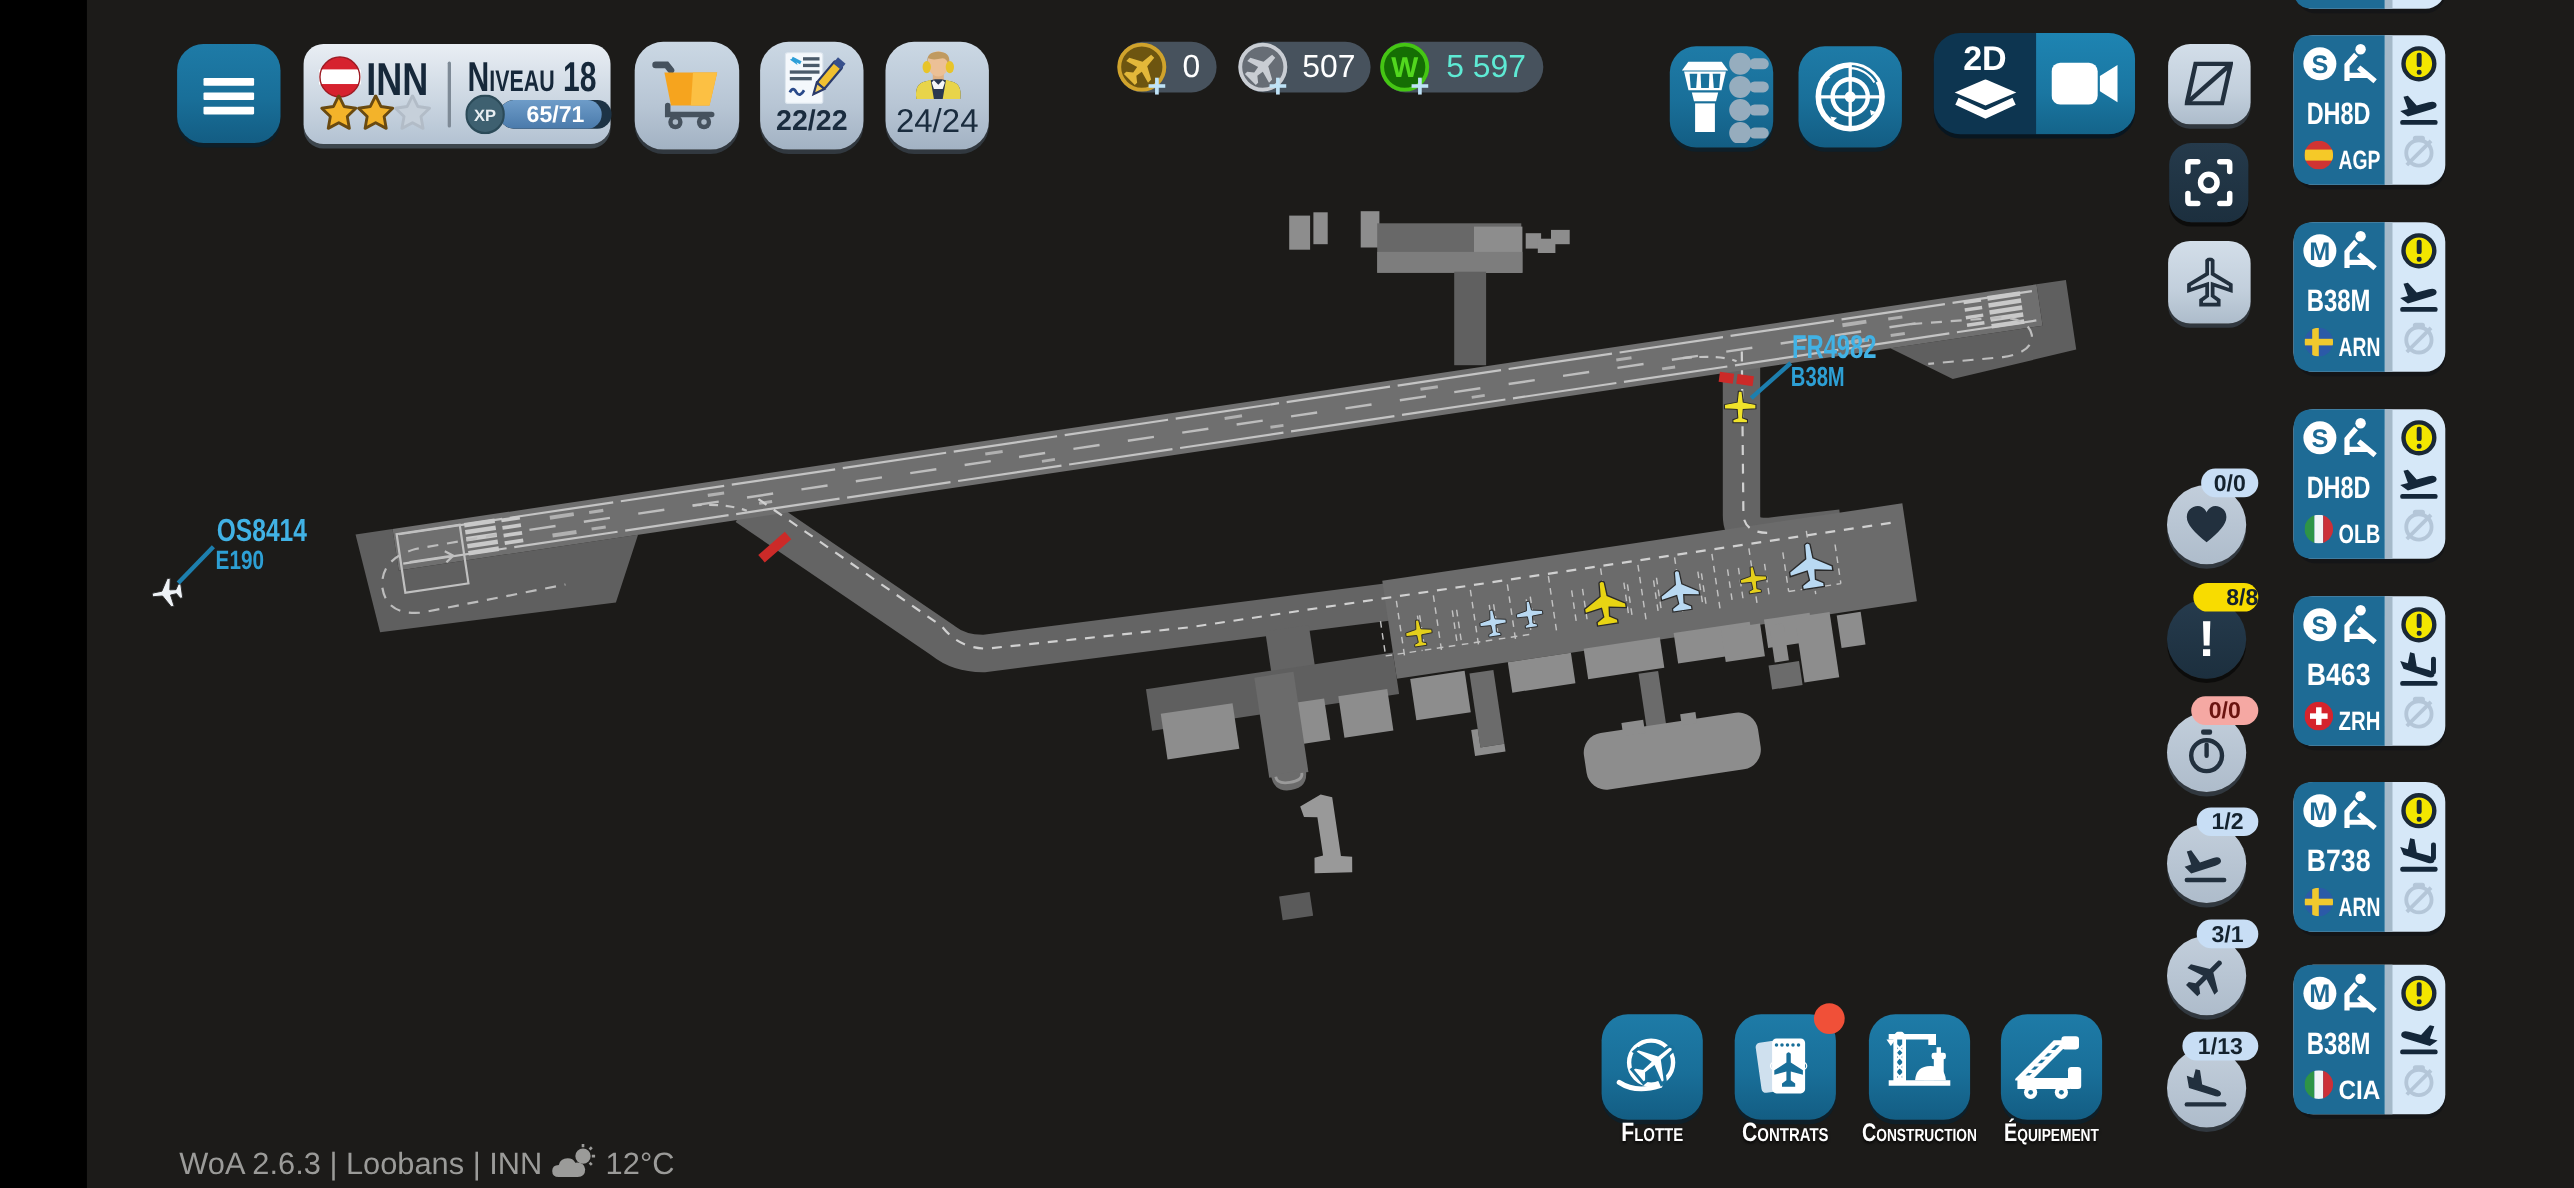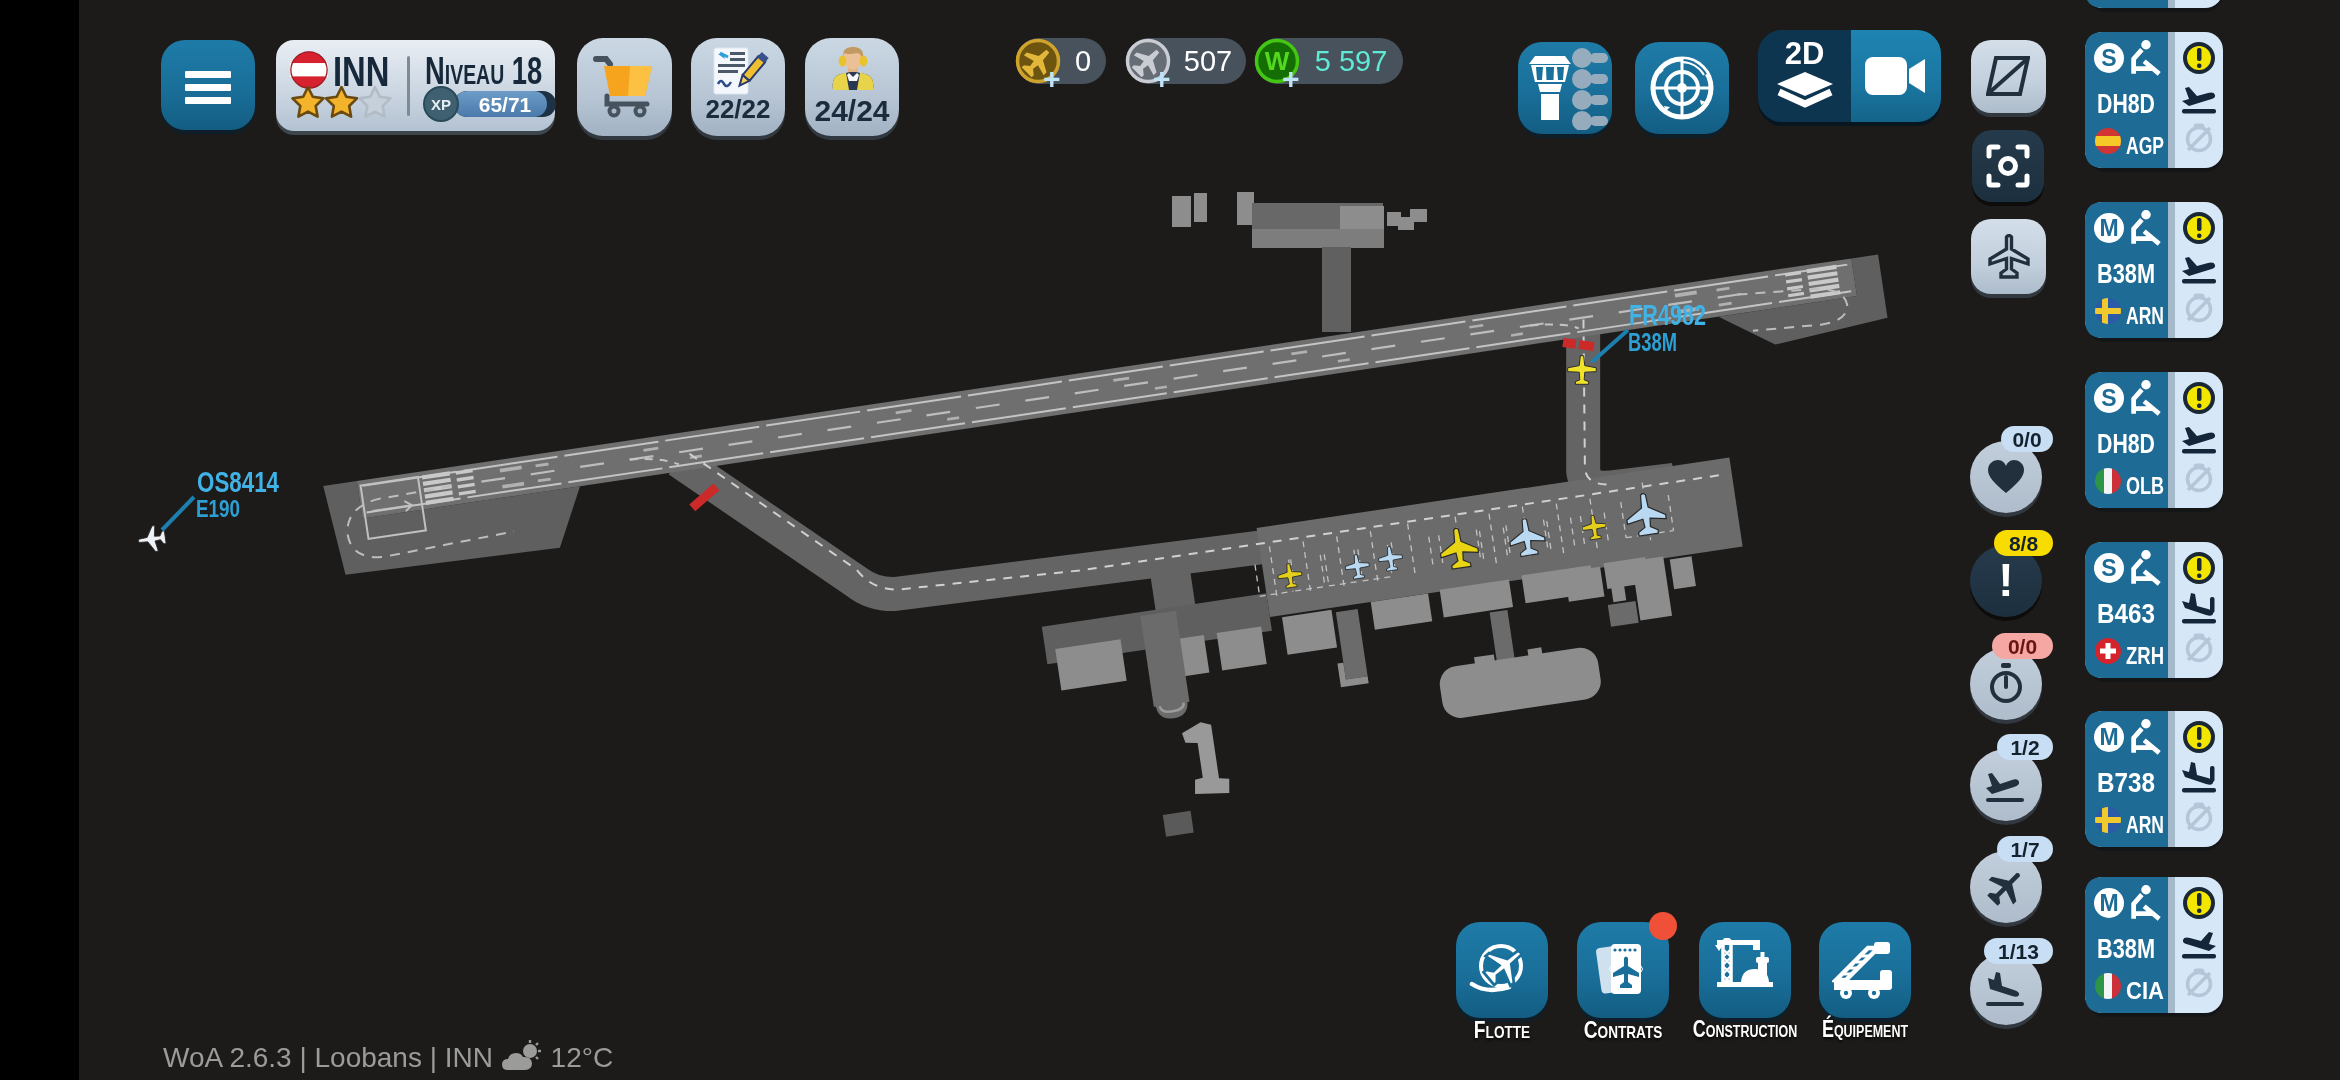--- a/index.html
+++ b/index.html
@@ -274,21 +274,21 @@
     <rect x="27" y="18" width="10" height="12" fill="#e0b183"></rect>
     <path d="M12 46 q-2 -14 8 -16 l9 -2 l6 0 l9 2 q10 2 8 16 z" fill="#2a3850"></path>
     <path d="M12 46 q-2 -14 8 -16 l5 -1.5 l3 17.5 z" fill="#e8d44a"></path>
     <path d="M52 46 q2 -14 -8 -16 l-5 -1.5 l-3 17.5 z" fill="#e8d44a"></path>
     <path d="M28 29 l4 4 l4 -4 l2 2 l-2 6 l-8 0 l-2 -6 z" fill="#f4f6f8"></path>
     <ellipse cx="32" cy="14" rx="9.5" ry="11.5" fill="#ecc096"></ellipse>
     <path d="M22 13 q-1 -10 10 -10 q11 0 10 10 l-0.5 3 q-1.5 -7 -5.5 -7 q-9 2 -13 0 q-0.8 2 -0.6 4 z" fill="#c09a60"></path>
     <ellipse cx="21.5" cy="17" rx="3.8" ry="5.5" fill="#e8c42a"></ellipse>
     <ellipse cx="42.5" cy="17" rx="3.8" ry="5.5" fill="#e8c42a"></ellipse>
   </svg>
-  <div class="abs" style="left:0;top:56px;width:94px;text-align:center;font-size:30px;font-weight:bold;color:#1a2c3e">24/24</div>
+  <div class="abs" style="left:0;top:56px;width:94px;text-align:center;font-size:30px;font-weight:normal;color:#1a2c3e">24/24</div>
 </div>
 
 <div class="abs" style="left:1016px;top:38px;width:90px;height:46px;border-radius:23px;background:#47525d"></div>
 <div class="abs" style="left:1060px;top:38px;width:46px;height:46px;text-align:center;font-size:29px;line-height:47px;color:#fff">0</div>
 <svg class="abs" width="48" height="48" viewBox="0 0 48 48" style="left:1014px;top:37px">
   <circle cx="24" cy="24" r="22" fill="#6d5510"></circle>
   <circle cx="24" cy="24" r="20.5" fill="none" stroke="#d0a32c" stroke-width="3.5"></circle>
   <path d="M22 10 L26 10 L27 20 L38 26 L38 30 L27 27 L26 33 L31 37 L31 40 L17 40 L17 37 L22 33 L21 27 L10 30 L10 26 L21 20 Z" fill="#e3b83a" transform="rotate(45 24 24)"></path>
 </svg>
 <div class="abs" style="left:1043px;top:62px;font-size:30px;font-weight:bold;color:#bfe3f7">+</div>
@@ -389,21 +389,21 @@
 <div class="abs" style="left:1970px;top:441px;width:72px;height:72px;border-radius:50%;background:linear-gradient(180deg,#c2cedb 0%,#aebccb 100%);box-shadow:0 4px 0 rgba(70,86,102,.5)">
   <svg class="abs" width="38" height="34" viewBox="0 0 38 34" style="left:17px;top:19px">
           <path d="M19 33 C8 24 1 17 1 10 C1 3 7 0 11 0 C15 0 18 3 19 6 C20 3 23 0 27 0 C31 0 37 3 37 10 C37 17 30 24 19 33 Z" fill="#22303e"></path>
         </svg>
 </div>
 <div class="abs" style="left:2001px;top:426px;width:52px;height:26px;border-radius:13px;background:#c8def5;text-align:center;font-size:21px;font-weight:bold;color:#14222e;line-height:27px">0/0</div>
 
 <div class="abs" style="left:1970px;top:545px;width:72px;height:72px;border-radius:50%;background:linear-gradient(180deg,#263b4d 0%,#1c2f3e 100%);box-shadow:0 4px 0 rgba(0,0,0,.55)">
   <div class="abs" style="left:0;top:8px;width:72px;text-align:center;font-size:46px;font-weight:bold;color:#fff">!</div>
 </div>
-<div class="abs" style="left:1994px;top:530px;width:59px;height:26px;border-radius:13px;background:#f8dc00;text-align:center;font-size:21px;font-weight:bold;color:#14222e;line-height:27px">8/8</div>
+<div class="abs" style="left:1994px;top:530px;width:59px;height:26px;border-radius:13px;background:#f8dc00;text-align:right;font-size:21px;font-weight:bold;color:#14222e;line-height:27px">8/8</div>
 
 <div class="abs" style="left:1970px;top:648px;width:72px;height:72px;border-radius:50%;background:linear-gradient(180deg,#c2cedb 0%,#aebccb 100%);box-shadow:0 4px 0 rgba(70,86,102,.5)">
   <svg class="abs" width="40" height="42" viewBox="0 0 40 42" style="left:16px;top:15px">
     <circle cx="20" cy="24" r="14" fill="none" stroke="#22303e" stroke-width="4"></circle>
     <rect x="15" y="0" width="10" height="5" rx="2" fill="#22303e"></rect>
     <line x1="20" y1="24" x2="20" y2="14" stroke="#22303e" stroke-width="4" stroke-linecap="round"></line>
   </svg>
 </div>
 <div class="abs" style="left:1992px;top:633px;width:61px;height:26px;border-radius:13px;background:#f5a8a3;text-align:center;font-size:21px;font-weight:bold;color:#6b1410;line-height:27px">0/0</div>
 
@@ -415,21 +415,21 @@
           </g>
   </svg>
 </div>
 <div class="abs" style="left:1997px;top:734px;width:56px;height:26px;border-radius:13px;background:#c8def5;text-align:center;font-size:21px;font-weight:bold;color:#14222e;line-height:27px">1/2</div>
 
 <div class="abs" style="left:1970px;top:851px;width:72px;height:72px;border-radius:50%;background:linear-gradient(180deg,#c2cedb 0%,#aebccb 100%);box-shadow:0 4px 0 rgba(70,86,102,.5)">
   <svg class="abs" width="42" height="42" viewBox="0 0 46 46" style="left:15px;top:15px">
     <path d="M20.5 4 Q23 1 25.5 4 L25.5 16 L42 26 L42 31 L25.5 25.5 L25.5 36 L31 40 L31 44 L15 44 L15 40 L20.5 36 L20.5 25.5 L4 31 L4 26 L20.5 16 Z" fill="#22303e" transform="rotate(45 23 23)"></path>
   </svg>
 </div>
-<div class="abs" style="left:1997px;top:836px;width:56px;height:26px;border-radius:13px;background:#c8def5;text-align:center;font-size:21px;font-weight:bold;color:#14222e;line-height:27px">1/7</div>
+<div class="abs" style="left:1997px;top:836px;width:56px;height:26px;border-radius:13px;background:#c8def5;text-align:center;font-size:21px;font-weight:bold;color:#14222e;line-height:27px">3/1</div>
 
 <div class="abs" style="left:1970px;top:953px;width:72px;height:72px;border-radius:50%;background:linear-gradient(180deg,#c2cedb 0%,#aebccb 100%);box-shadow:0 4px 0 rgba(70,86,102,.5)">
   <svg class="abs" width="44" height="40" viewBox="0 0 44 40" style="left:14px;top:17px">
     <g fill="#22303e">
             <path d="M2 6 L8 8 L10 0 L14 1 L16 14 L28 18 Q34 20 33 23 Q32 26 26 24 L4 17 Z" transform="translate(2,2)"></path>
             <rect x="2" y="32" width="38" height="4" rx="2"></rect>
           </g>
   </svg>
 </div>
 <div class="abs" style="left:1984px;top:938px;width:69px;height:26px;border-radius:13px;background:#c8def5;text-align:center;font-size:21px;font-weight:bold;color:#14222e;line-height:27px">1/13</div>

